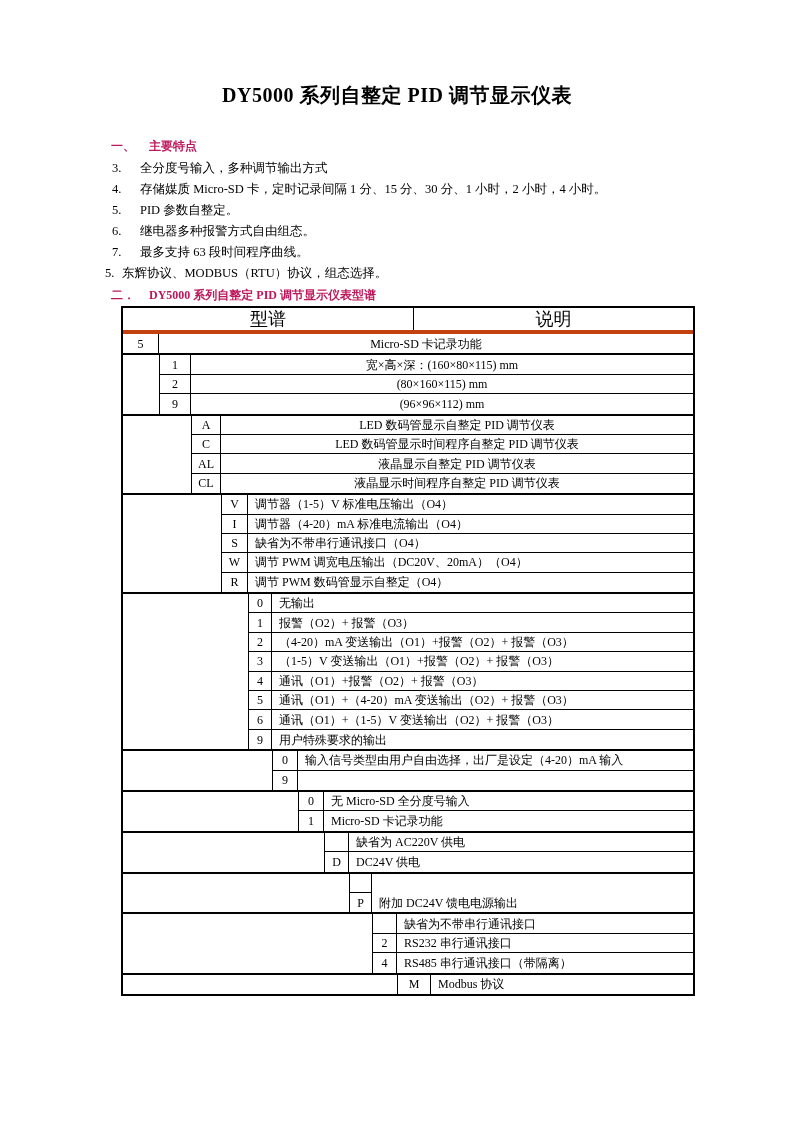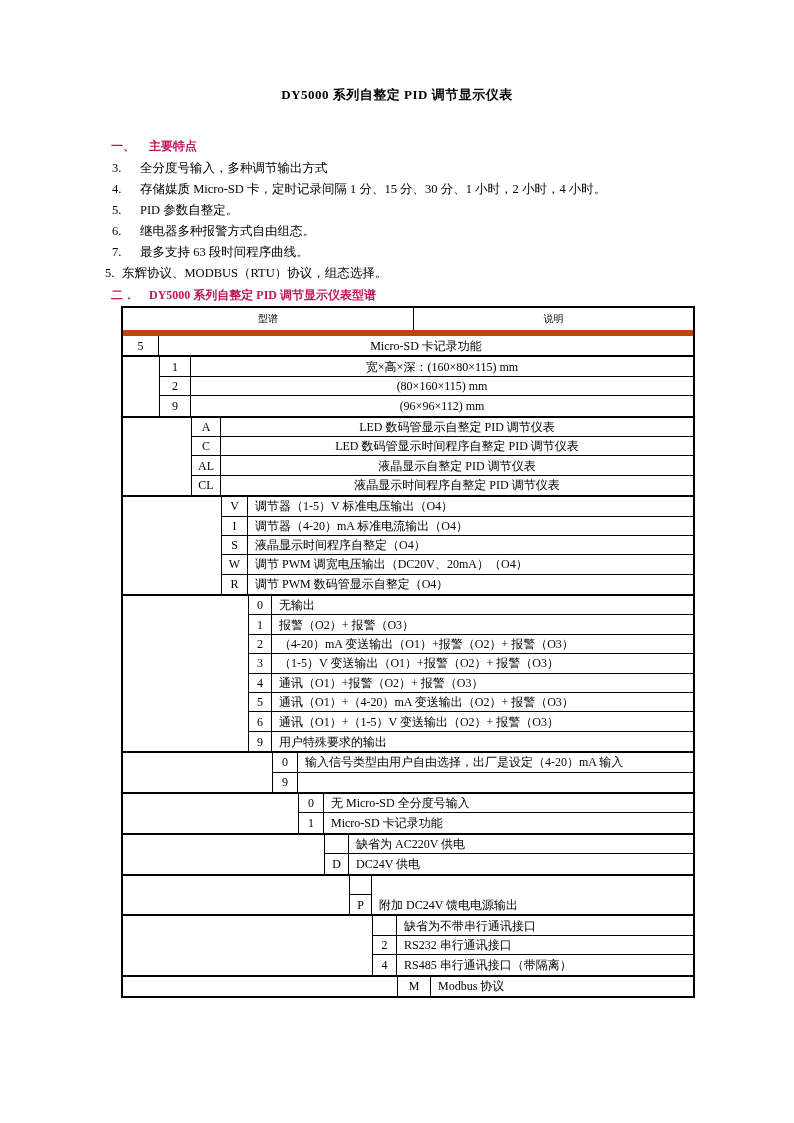--- a/index.html
+++ b/index.html
@@ -8,21 +8,21 @@
     width:794px; height:1123px;
     background:#ffffff;
     box-sizing:border-box;
     padding:84px 90px 0 90px;
     font-family:"Liberation Serif", serif;
     color:#000000;
     overflow:hidden;
   }
   .doc-title {
     text-align:center;
-    font-size:13px;
+    font-size:20px;
     font-weight:bold;
     line-height:22px;
     letter-spacing:0.5px;
   }
   .sec-heading {
     margin-top:30px;
     font-size:12px;
     font-weight:bold;
     line-height:20px;
     color:#be185d;
@@ -44,21 +44,21 @@
   
   .mtable {
     margin-left:31px;
     margin-top:2px;
     width:574px;
     border:2px solid #000;
     box-sizing:border-box;
     font-size:12px;
     line-height:1;
   }
-  .thead { display:flex; height:22px; border-bottom:6px solid #c2410c; font-size:10px;justify-content:space-between; }
+  .thead { display:flex; height:22px; border-bottom:4px solid #c2410c; font-size:18px;justify-content:space-between; }
   .thead > div { box-sizing:border-box; height:100%; display:flex; align-items:center; justify-content:center; }
   .th1 { width:291px; border-right:1px solid #000; }
   .th2 { flex:1; }
   .tgroup { border-top:2px solid #000; }
   .tgroup:first-child { border-top:none; }
   .trow { display:flex; height:19.4px; }
   .trow > div { box-sizing:border-box; height:100%; display:flex; align-items:center; }
   .tblank { flex-shrink:0; }
   .tkey {
     flex-shrink:0;
@@ -173,21 +173,21 @@
             <div class="tdesc left">调节器（1-5）V 标准电压输出（O4）</div>
           </div>
           <div class="trow">
             <div class="tblank" style="width: 98px;"></div>
             <div class="tkey" style="width: 27px;">I</div>
             <div class="tdesc left">调节器（4-20）mA 标准电流输出（O4）</div>
           </div>
           <div class="trow">
             <div class="tblank" style="width: 98px;"></div>
             <div class="tkey" style="width: 27px;">S</div>
-            <div class="tdesc left">液晶显示时间程序自整定（O4）</div>
+            <div class="tdesc left">缺省为不带串行通讯接口（O4）</div>
           </div>
           <div class="trow">
             <div class="tblank" style="width: 98px;"></div>
             <div class="tkey" style="width: 27px;">W</div>
             <div class="tdesc left">调节 PWM 调宽电压输出（DC20V、20mA）（O4）</div>
           </div>
           <div class="trow">
             <div class="tblank" style="width: 98px;"></div>
             <div class="tkey" style="width: 27px;">R</div>
             <div class="tdesc left">调节 PWM 数码管显示自整定（O4）</div>

